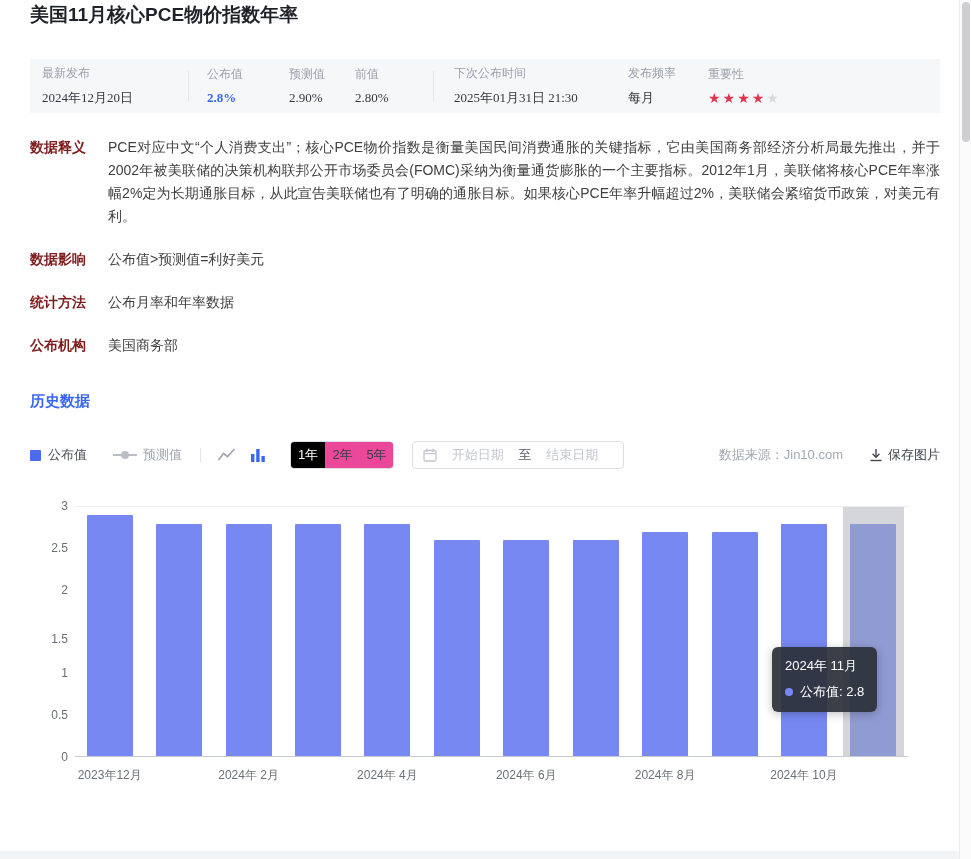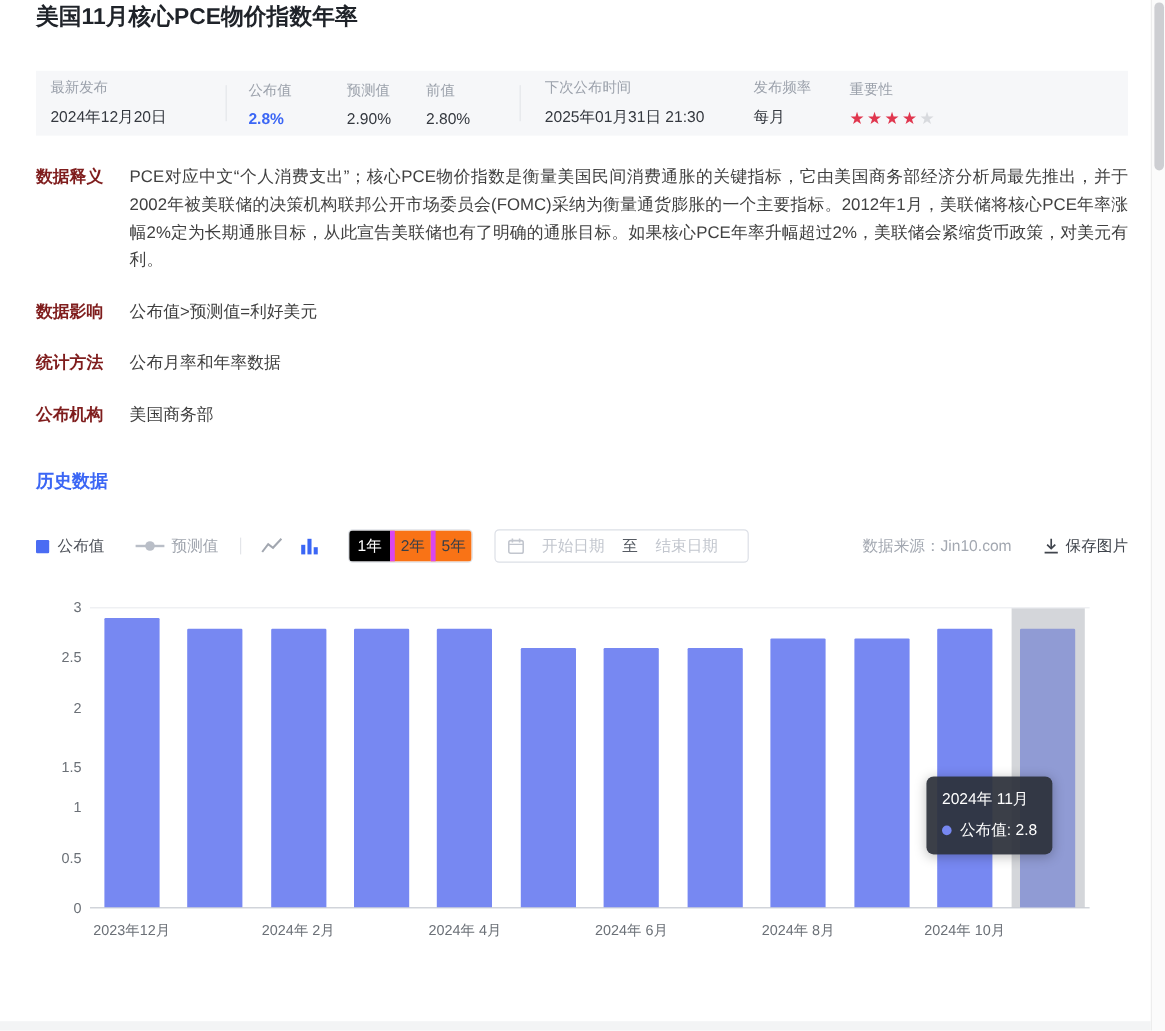--- a/index.html
+++ b/index.html
@@ -13,21 +13,21 @@
   }
   .content { padding: 2px 19px 0 30px; width: 959px; }
 
   
   .page-title { font-size: 19px; font-weight: 700; color: #1f2329; line-height: 26px; }
 
   
   .summary { margin-top: 31px; display: flex; align-items: center; height: 54px; background: #f6f7f9; }
   .scol { display: flex; flex-direction: column; gap: 7px; }
   .slabel { font-size: 12px; color: #9ba1ab; }
-  .svalue { font-size: 13px; color: #34383f; white-space: nowrap; }
+  .svalue { font-size: 13px; color: #34383f; white-space: nowrap; font-family: Liberation Serif, serif; }
   .svalue.blue { color: #3b66f5; font-weight: 700; }
   .c1 { margin-left: 12px; width: 146px; }
   .c2 { margin-left: 18px; width: 82px; }
   .c3 { width: 66px; }
   .c4 { width: 78px; }
   .c5 { margin-left: 20px; width: 174px; }
   .c6 { width: 80px; }
   .sdiv { width: 1px; height: 30px; background: #e4e6ea; }
   .stars { display: flex; gap: 2px; height: 17px; align-items: center; }
   .star { font-size: 14px; color: #d8dade; line-height: 14px; }
@@ -47,21 +47,21 @@
   .swatch { width: 11px; height: 11px; background: #4a6cf3; margin-right: 7px; border-radius: 1px; }
   .legend-item .txt { font-size: 13px; color: #4a4e56; }
   .legend-forecast { margin-left: 26px; }
   .legend-forecast .txt { color: #a0a5ae; }
   .fc-icon { position: relative; width: 24px; height: 8px; margin-right: 6px; }
   .fc-line { position: absolute; top: 3px; left: 0; width: 24px; height: 2px; background: #b9bec7; }
   .fc-dot { position: absolute; top: 0; left: 8px; width: 8px; height: 8px; border-radius: 50%; background: #b9bec7; }
   .tb-div { width: 1px; height: 14px; background: #e3e5e9; margin: 0 16px 0 18px; }
   .icon-btn { margin-right: 14px; display: flex; align-items: center; cursor: pointer; }
   .range-group { display: flex; margin-left: 10px; border: 1px solid #dfe2e7; border-radius: 4px; overflow: hidden; }
-  .range-btn { width: 34px; height: 26px; line-height: 26px; text-align: center; font-size: 13px; color: #3a3f47; background: #f97316; border-left: 4px solid #d946ef; cursor: pointer; }
+  .range-btn { width: 34px; height: 26px; line-height: 26px; text-align: center; font-size: 13px; color: #3a3f47; background: #ec4899; border-left: 1px solid #d946ef; cursor: pointer; }
   .range-btn:first-child { border-left: none; }
   .range-btn.active { background: #000000; color: #fff; }
   .date-box { margin-left: 18px; width: 212px; height: 28px; border: 1px solid #dcdfe6; border-radius: 4px; display: flex; align-items: center; padding: 0 10px; background: #fff; }
   .dph { font-size: 13px; color: #c2c6ce; flex: 1; text-align: center; white-space: nowrap; }
   .dto { font-size: 13px; color: #565b63; }
   .spacer { flex: 1; }
   .source { font-size: 13px; color: #a3a8b1; white-space: nowrap; }
   .save-btn { margin-left: 26px; display: flex; align-items: center; color: #40454d; font-size: 13px; cursor: pointer; white-space: nowrap; }
   .save-btn svg { margin-right: 5px; }
 

